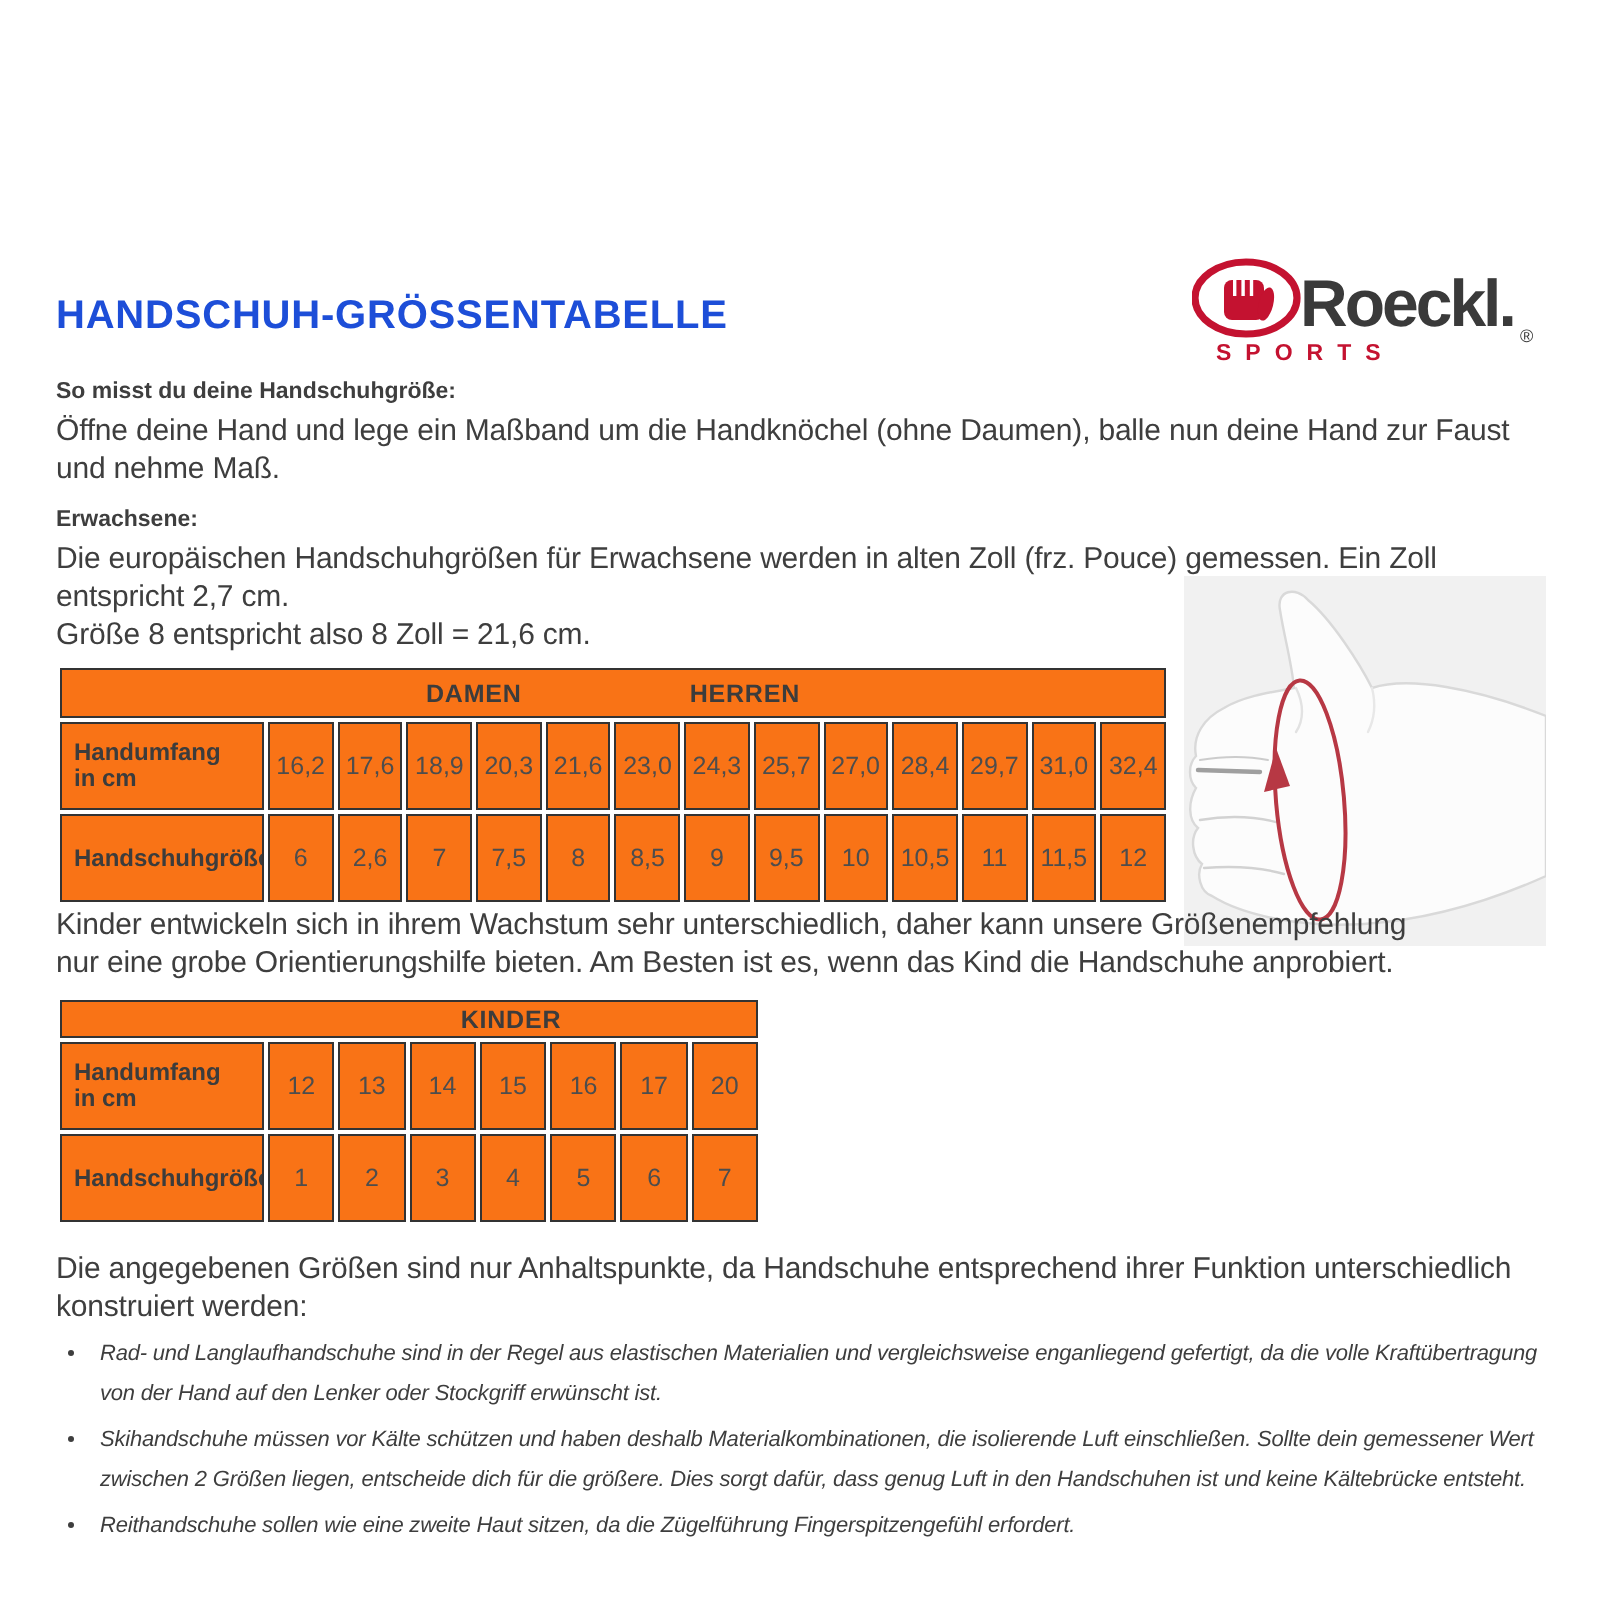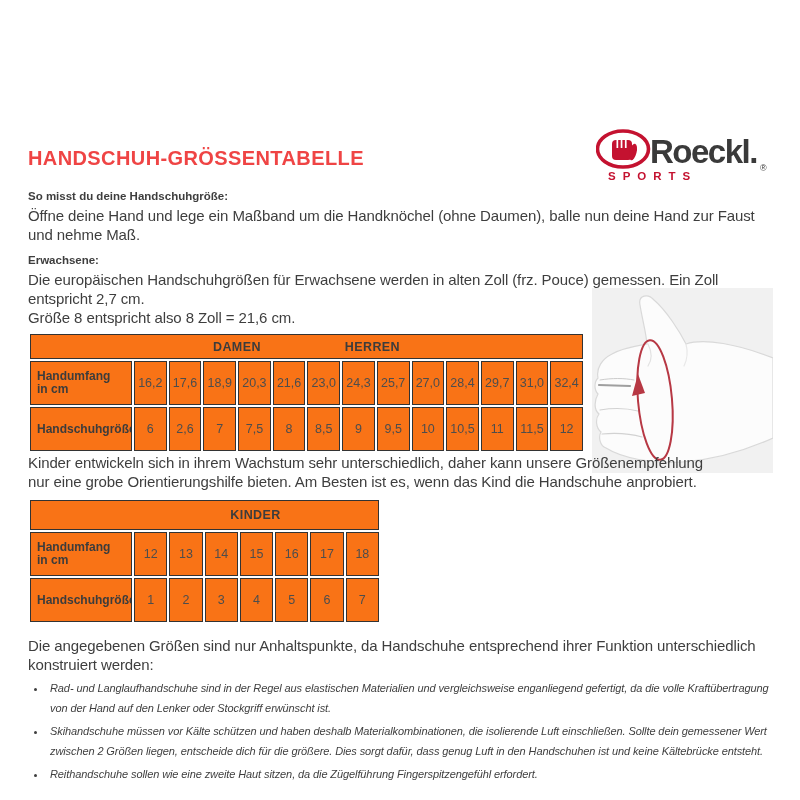--- a/index.html
+++ b/index.html
@@ -12,21 +12,21 @@
     color: #3e3e3e;
     overflow: hidden;
   }
 
   
   .logo { position:absolute; left:596px; top:128px; width:176px; height:56px; }
 
   
   .content { position:absolute; left:28px; top:147px; width:752px; }
   .page-title {
-    font-size:20px; font-weight:bold; color:#ef4444;
+    font-size:20px; font-weight:bold; color:#1d4ed8;
     letter-spacing:0.4px; margin:0 0 17px 0;
   }
   .sec-heading { font-size:11.5px; font-weight:bold; line-height:19px; }
   .body-line   { font-size:15px; line-height:19px; letter-spacing:-0.1px; }
   .mt7  { margin-top:7px; }
   .mt11 { margin-top:11px; }
   .mt12 { margin-top:12px; }
 
   
   table.size-table {
@@ -36,21 +36,21 @@
     margin-top: 5px;
   }
   table.size-table.adult { width: 557px; }
   table.size-table.kids  { width: 353px; margin-top:7px; }
   table.size-table td {
     border: 1.5px solid #333333;
     background: #f97316;
     overflow: hidden;
   }
   .group-row td { background:#ebebeb; height:25px; }
-  table.kids .group-row td { height:30px; }
+  table.kids .group-row td { height:19px; }
   .group-row .dual-header {
     display:flex; justify-content:center; align-items:center; gap:84px;
     font-size:12.5px; font-weight:bold; color:#3c3c3c; letter-spacing:0.4px;
   }
   .group-row .single-header {
     padding-left:102px; text-align:center;
     font-size:12.5px; font-weight:bold; color:#3c3c3c; letter-spacing:0.4px;
   }
   .data-row td { height:44px; }
   .row-label {
@@ -223,21 +223,21 @@
       </tr>
       <tr class="data-row">
         <td class="row-label">Handumfang
 in cm</td>
       <td class="cell">12</td>
             <td class="cell">13</td>
             <td class="cell">14</td>
             <td class="cell">15</td>
             <td class="cell">16</td>
             <td class="cell">17</td>
-            <td class="cell">18</td>
+            <td class="cell">20</td>
           </tr>
       <tr class="data-row">
         <td class="row-label">Handschuhgröße</td>
       <td class="cell">1</td>
             <td class="cell">2</td>
             <td class="cell">3</td>
             <td class="cell">4</td>
             <td class="cell">5</td>
             <td class="cell">6</td>
             <td class="cell">7</td>

